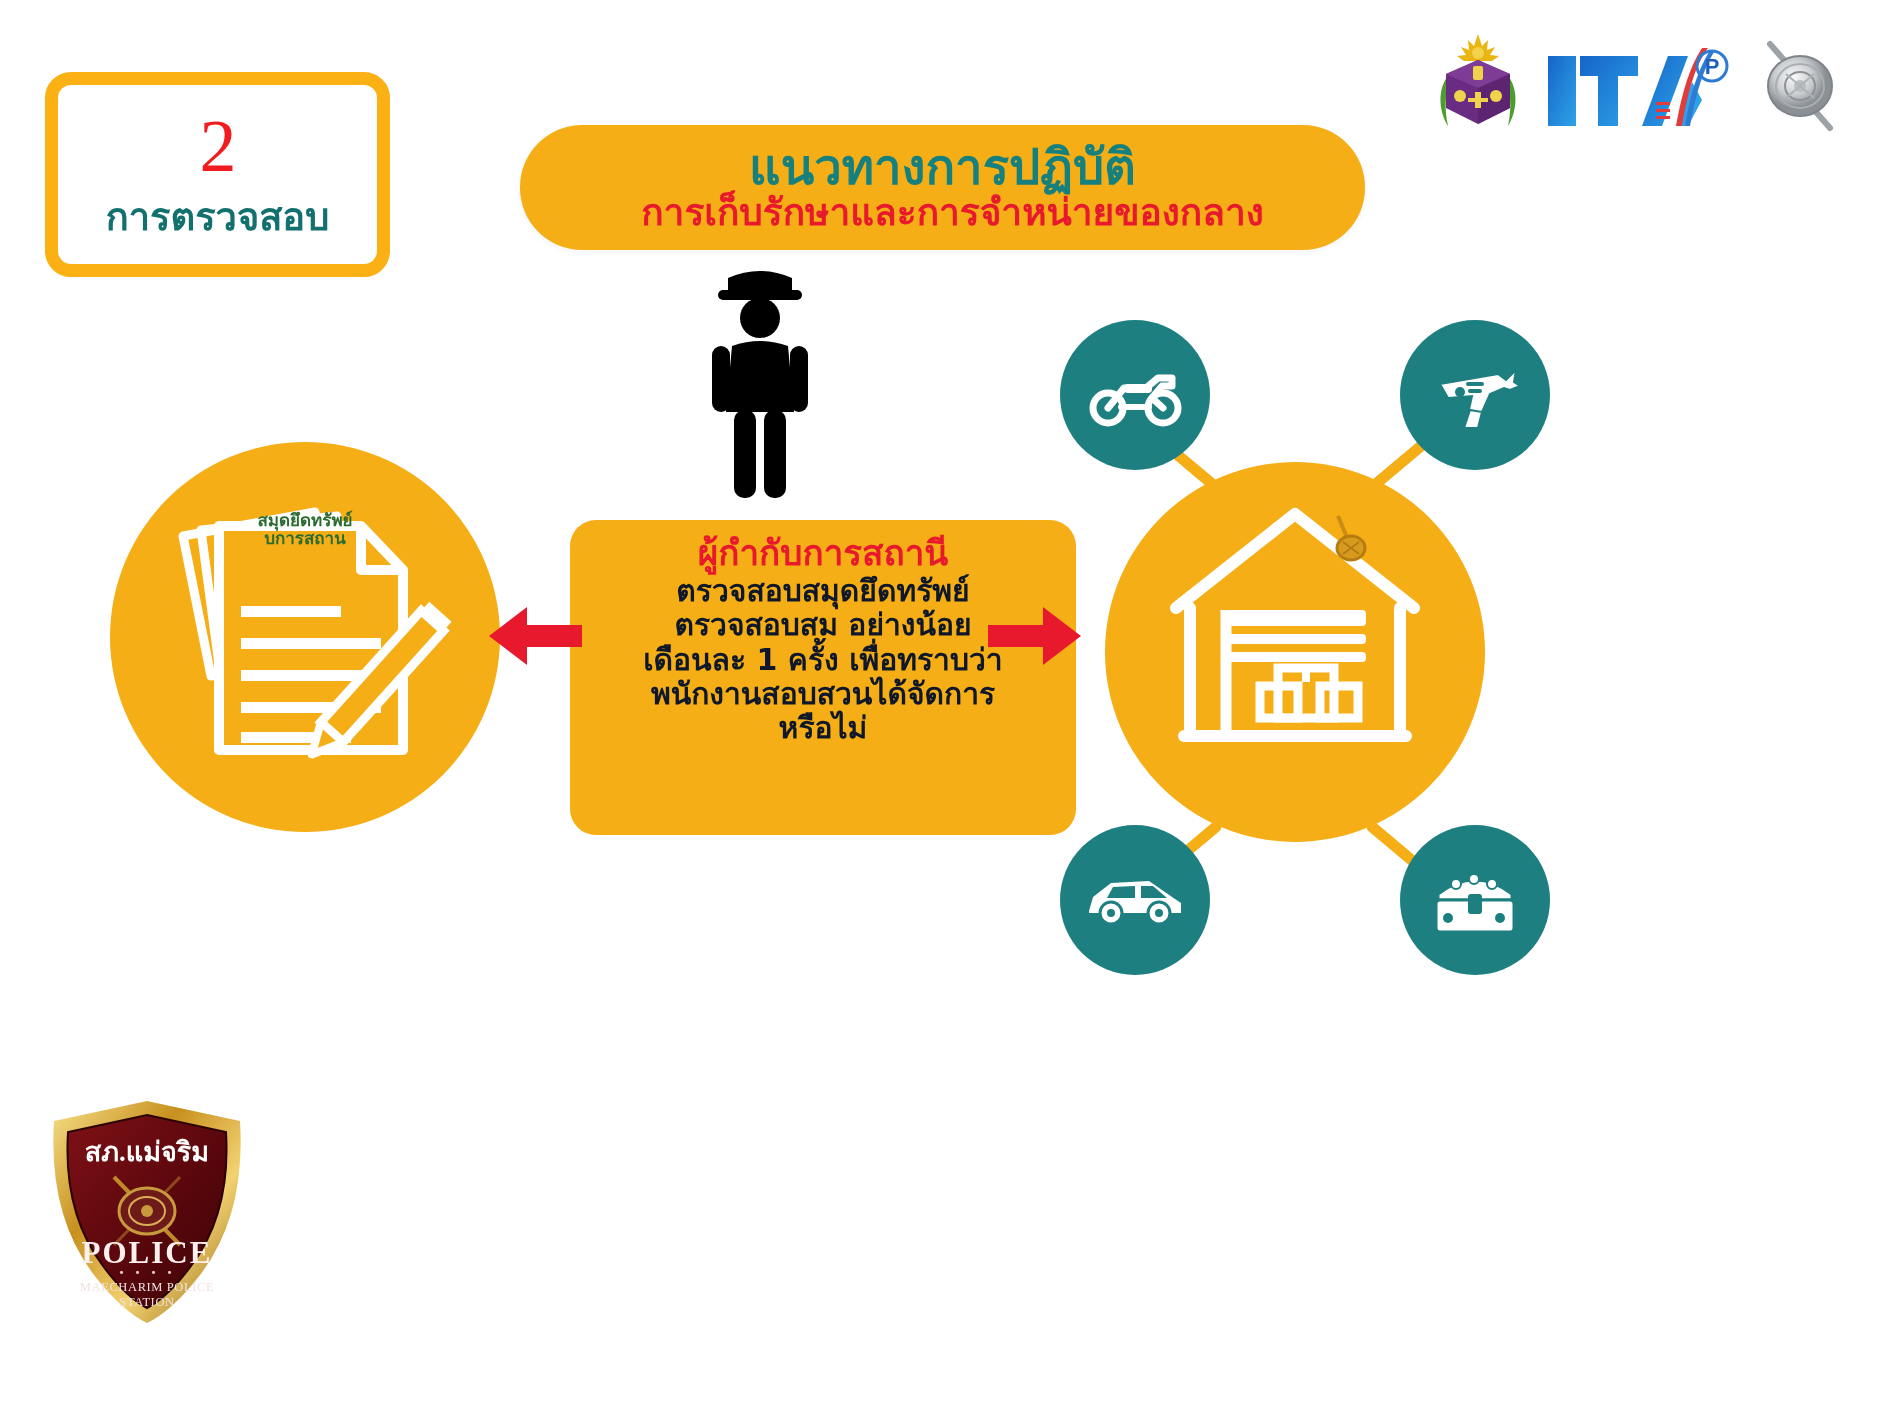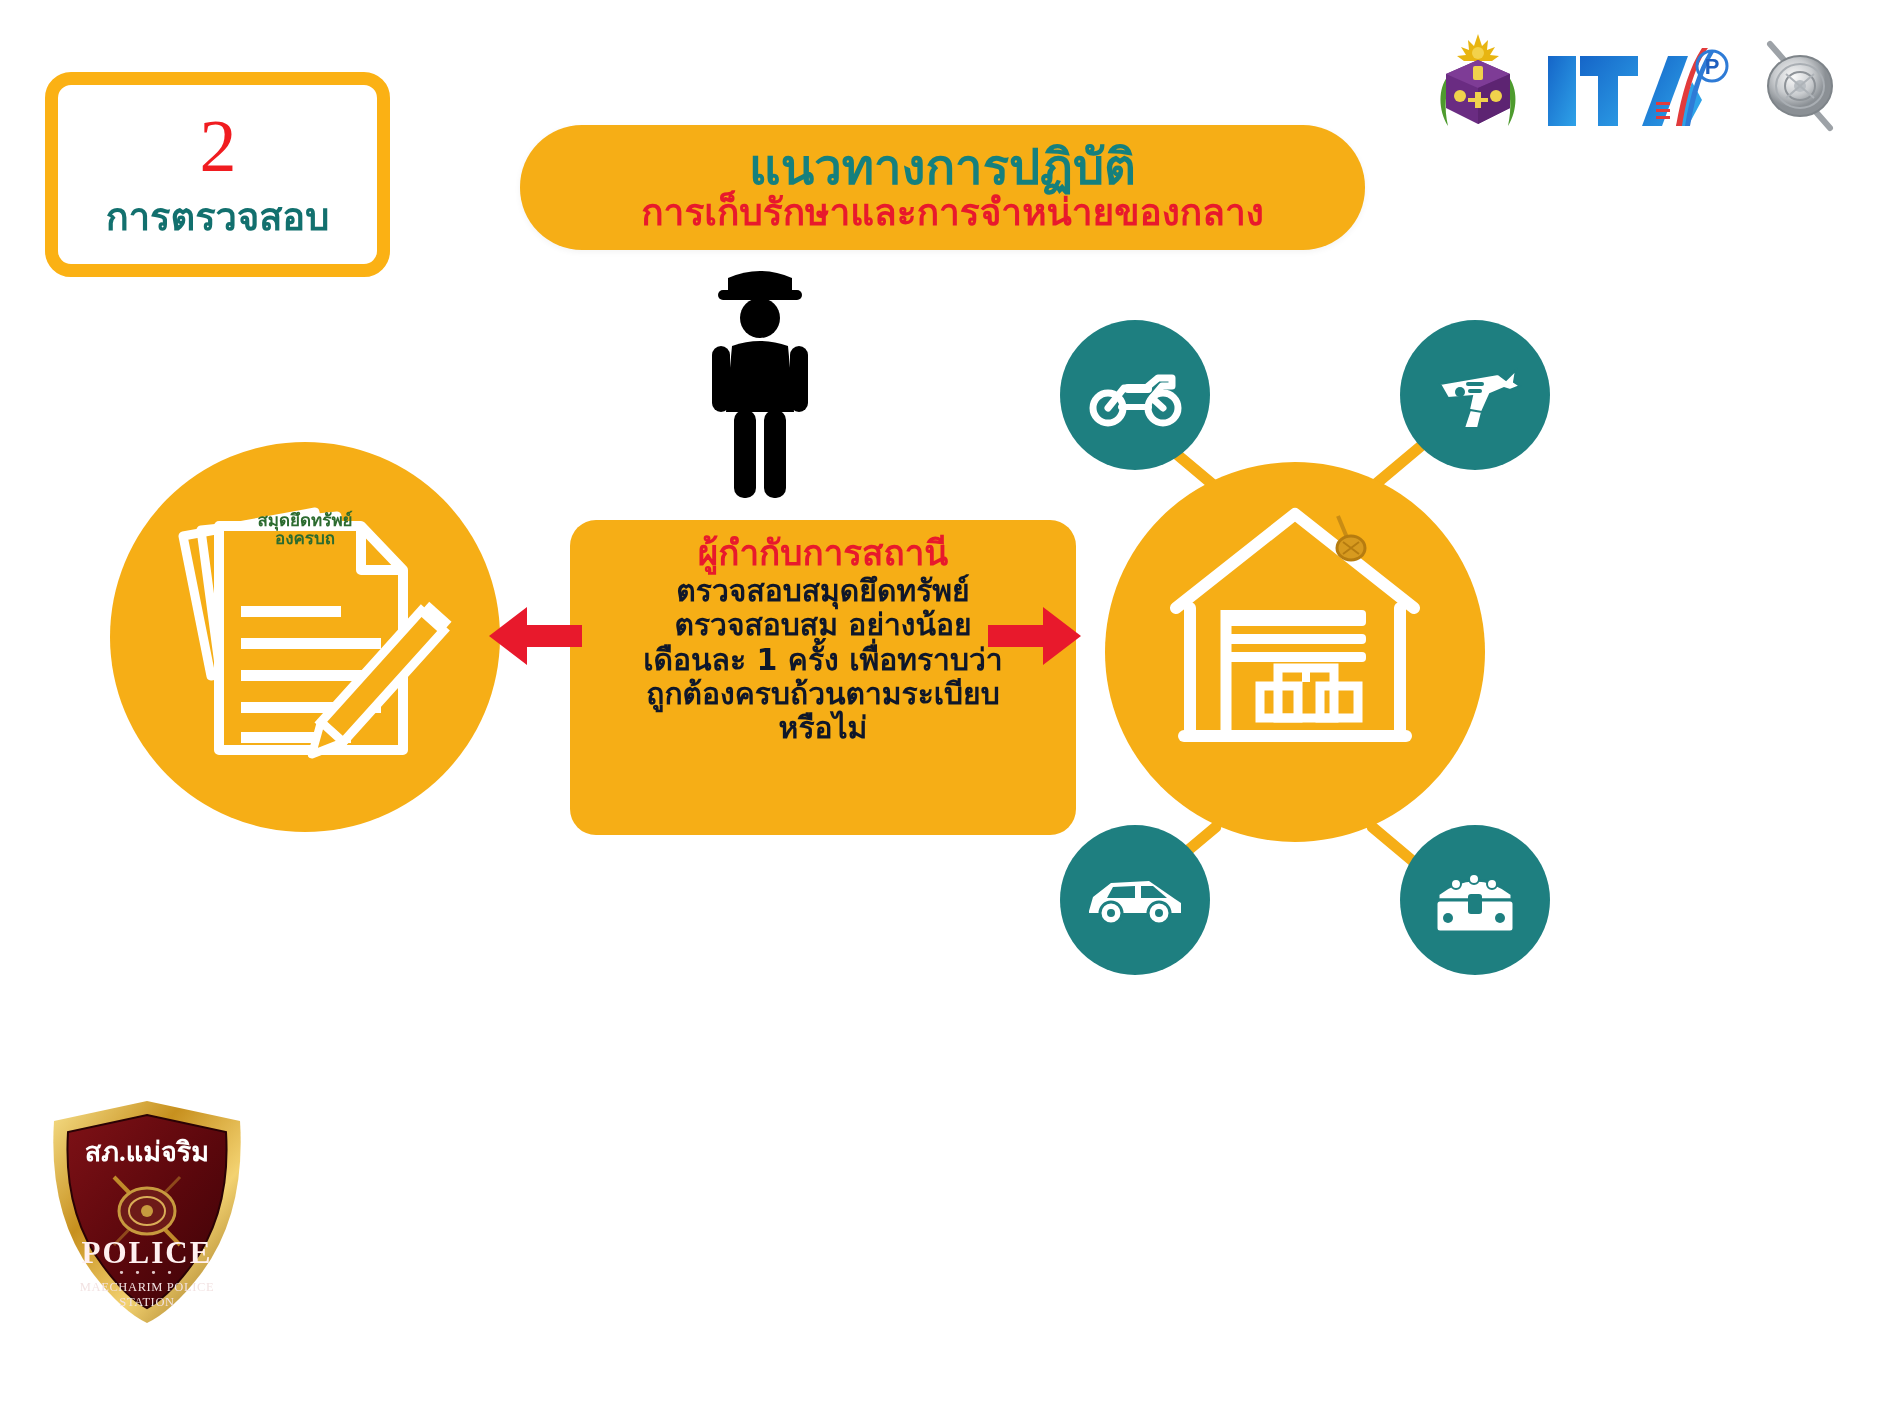--- a/index.html
+++ b/index.html
@@ -207,21 +207,21 @@
 
     <g transform="rotate(42 200 200)">
       <rect x="182" y="96" width="30" height="150" fill="#F6AE16" stroke="#FFFFFF" stroke-width="9"></rect>
       <path d="M182 246 L197 276 L212 246 Z" fill="#F6AE16" stroke="#FFFFFF" stroke-width="8" stroke-linejoin="round"></path>
       <rect x="182" y="84" width="30" height="14" fill="#FFFFFF"></rect>
     </g>
   </svg>
 </div>
 <div class="abs" id="doc-label">
   <div>สมุดยึดทรัพย์</div>
-  <div>องครบถ</div>
+  <div>บการสถาน</div>
 </div>
 
 <div class="abs" id="officer">
   <svg width="140" height="240" viewBox="0 0 140 240">
 
     <path d="M38 28 L102 28 L102 16 Q70 2 38 16 Z" fill="#000000"></path>
     <rect x="28" y="28" width="84" height="10" rx="5" fill="#000000"></rect>
 
     <circle cx="70" cy="56" r="20" fill="#000000"></circle>
 
@@ -234,21 +234,21 @@
     <rect x="44" y="148" width="22" height="88" rx="10" fill="#000000"></rect>
     <rect x="74" y="148" width="22" height="88" rx="10" fill="#000000"></rect>
   </svg>
 </div>
 
 <div class="abs" id="center-card">
   <div id="card-title">ผู้กำกับการสถานี</div>
   <div class="card-line">ตรวจสอบสมุดยึดทรัพย์</div>
   <div class="card-line">ตรวจสอบสม อย่างน้อย</div>
   <div class="card-line">เดือนละ 1 ครั้ง เพื่อทราบว่า</div>
-  <div class="card-line">ถูกต้องครบถ้วนตามระเบียบ</div>
+  <div class="card-line">พนักงานสอบสวนได้จัดการ</div>
   <div class="card-line">หรือไม่</div>
 </div>
 
 <div class="arrow" id="arrow-left">
   <svg width="95" height="62" viewBox="0 0 95 62">
     <path d="M95 20 L40 20 L40 2 L2 31 L40 60 L40 42 L95 42 Z" fill="#E8192C"></path>
   </svg>
 </div>
 <div class="arrow" id="arrow-right">
   <svg width="95" height="62" viewBox="0 0 95 62">

